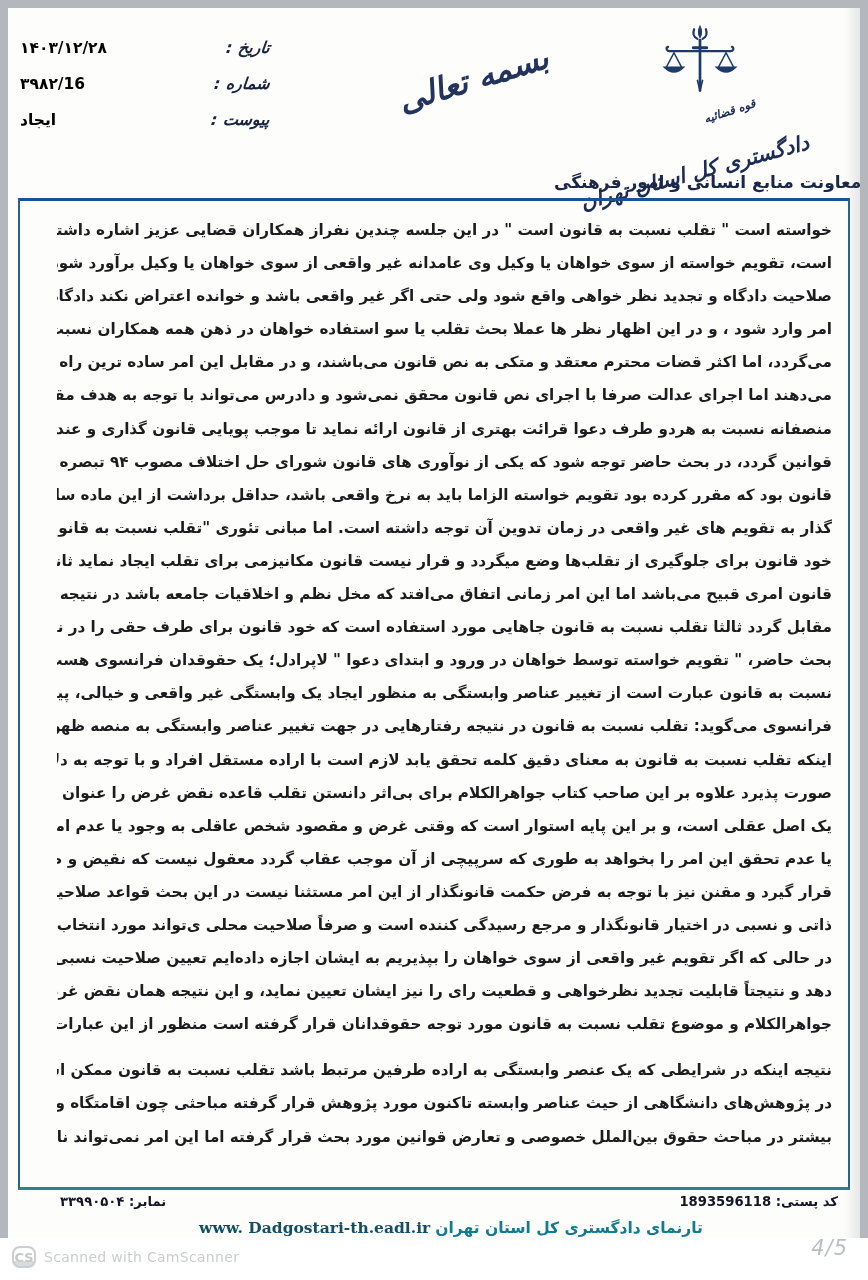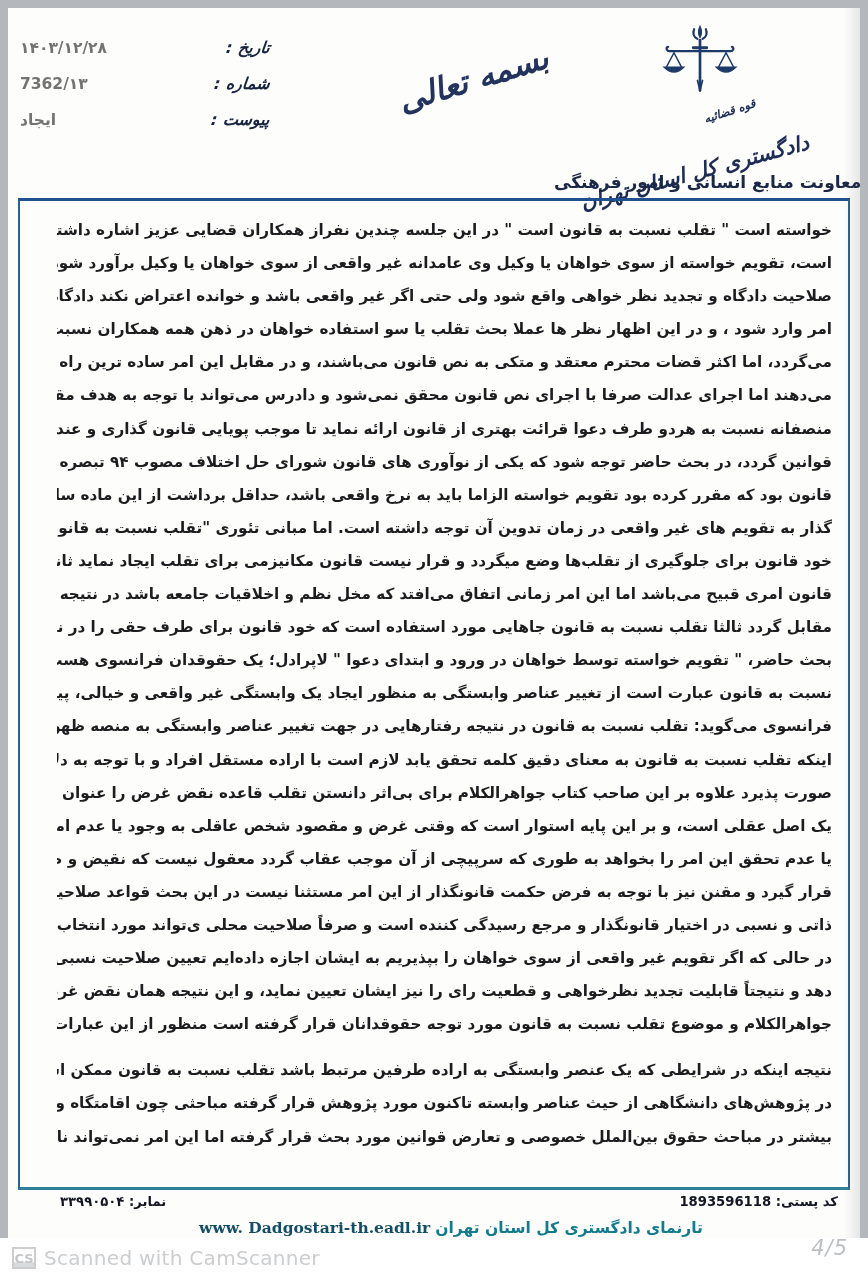--- a/index.html
+++ b/index.html
@@ -20,21 +20,21 @@
   
   .meta{
     position:absolute;right:600px;left:12px;top:30px;width:250px;
     direction:rtl;
   }
   .meta-row{display:flex;justify-content:space-between;align-items:center;margin-bottom:17px;}
   .meta-label{
     font-weight:bold;font-style:italic;font-size:16px;color:#16243f;
     transform:skewX(-6deg);
   }
-  .meta-value{font-weight:bold;font-size:15.5px;color:#737373;direction:ltr;}
+  .meta-value{font-weight:bold;font-size:15.5px;color:#000000;direction:ltr;}
   .bismillah{
     position:absolute;left:388px;top:52px;
     font-family:"DejaVu Serif",serif;font-weight:bold;font-style:italic;
     font-size:32px;color:#22335e;transform:rotate(-17deg);
     white-space:nowrap;
   }
   .org{position:absolute;right:0;top:6px;width:310px;height:185px;}
   .emblem{position:absolute;right:118px;top:6px;width:84px;height:84px;}
   .org-small{
     position:absolute;right:104px;top:90px;
@@ -91,41 +91,41 @@
   }
   .page-num{
     position:absolute;right:20px;top:1236px;
     font-size:21px;color:#bcbfc2;font-style:italic;letter-spacing:1px;margin-left:12px;
   }
   .watermark{
     position:absolute;left:12px;top:1246px;
     display:flex;align-items:center;gap:8px;color:#cbcdcf;
   }
   .cs-badge{
-    width:24px;height:22px;border:2px solid #cbcdcf;border-radius:0;
+    width:24px;height:22px;border:2px solid #cbcdcf;border-radius:8px;
     display:flex;align-items:center;justify-content:center;
     font-weight:bold;font-size:13px;color:#c4c6c8;
     background:linear-gradient(to bottom,#ffffff 70%,#d9dbdd 70%);
     box-sizing:border-box;
   }
-  .wm-text{font-size:20px;letter-spacing:0.3px;}
+  .wm-text{font-size:14px;letter-spacing:0.3px;}
 </style>
 </head>
 <body>
 
 <div class="page">
 
   <div class="meta">
     <div class="meta-row">
       <span class="meta-label">تاریخ :</span>
       <span class="meta-value">۱۴۰۳/۱۲/۲۸</span>
     </div>
     <div class="meta-row">
       <span class="meta-label">شماره :</span>
-      <span class="meta-value">7362/۱۳</span>
+      <span class="meta-value">۳۹۸۲/16</span>
     </div>
     <div class="meta-row">
       <span class="meta-label">پیوست :</span>
       <span class="meta-value">ایجاد</span>
     </div>
   </div>
 
   <div class="bismillah">بسمه تعالی</div>
 
   <div class="org">

